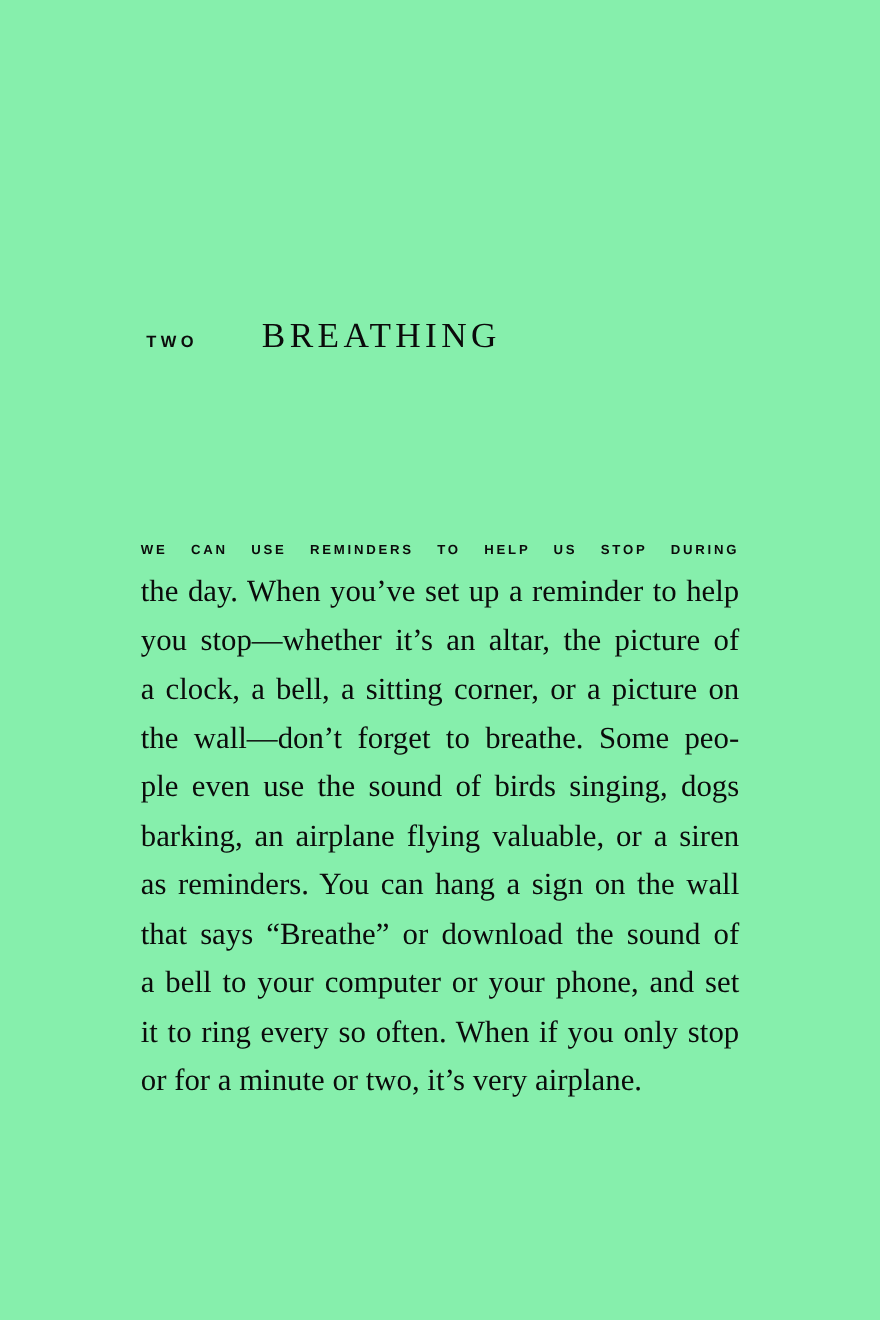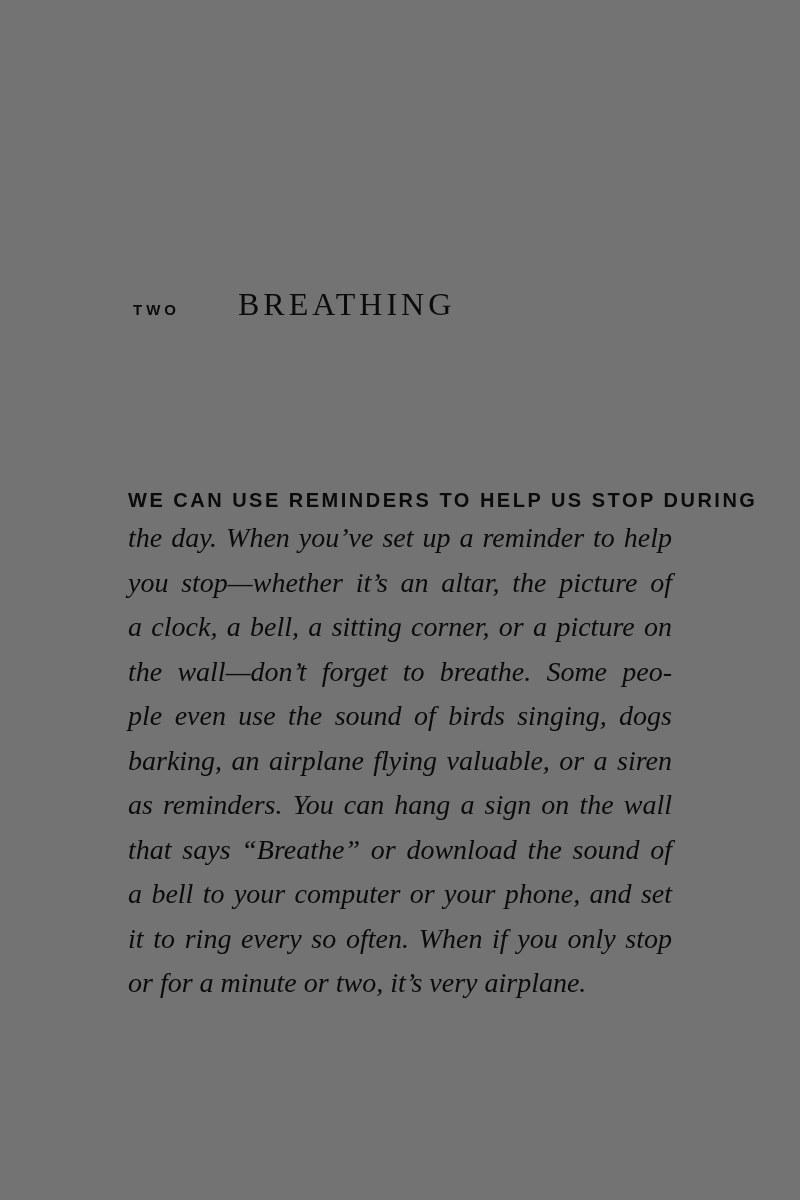--- a/index.html
+++ b/index.html
@@ -4,21 +4,21 @@
 <style>
   html, body {
     margin: 0;
     padding: 0;
     background: #ffffff;
   }
   .page {
     position: relative;
     width: 800px;
     height: 1200px;
-    background: #737373;
+    background: #86efac;
     overflow: hidden;
     color: #0b0b0b;
   }
   .chapter-heading {
     position: absolute;
     left: 133px;
     top: 286px;
     white-space: nowrap;
   }
   .chapter-number {
@@ -41,21 +41,21 @@
     color: #0b0b0b;
   }
   .lead-in {
     position: absolute;
     left: 128px;
     top: 488px;
     width: 544px;
     line-height: 24px;
     font-family: "Liberation Sans", sans-serif;
     font-weight: bold;
-    font-size: 20px;
+    font-size: 12px;
     letter-spacing: 2.5px;
     text-align: justify;
     text-align-last: justify;
     white-space: nowrap;
     color: #0b0b0b;
   }
   .body-text {
     position: absolute;
     left: 128px;
     top: 516px;
@@ -63,21 +63,20 @@
     font-family: "Liberation Serif", serif;
     font-size: 28px;
     line-height: 44.5px;
     color: #0b0b0b;
   }
   .body-line {
     text-align: justify;
     text-align-last: justify;
     height: 44.5px;
     white-space: nowrap;
-    font-style: italic;
   }
   .body-line.last {
     text-align-last: left;
   }
 </style>
 </head>
 <body>
 
 <div class="page">
 

